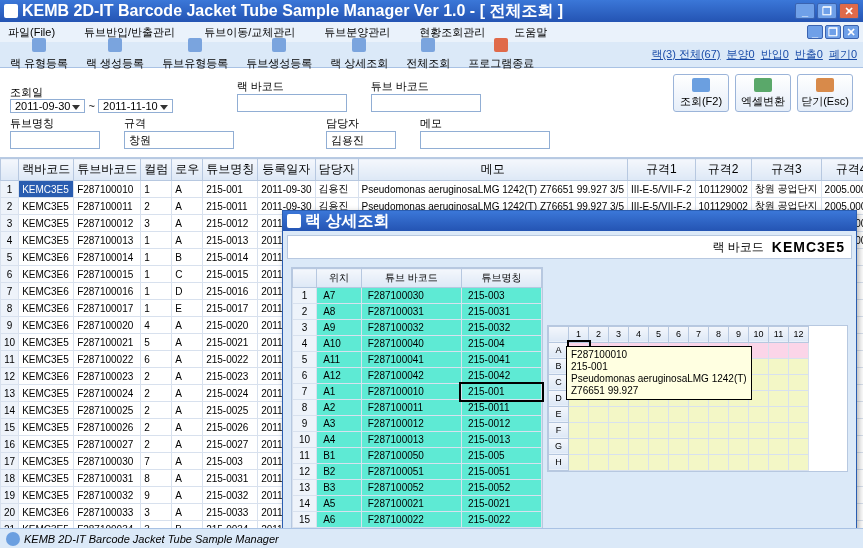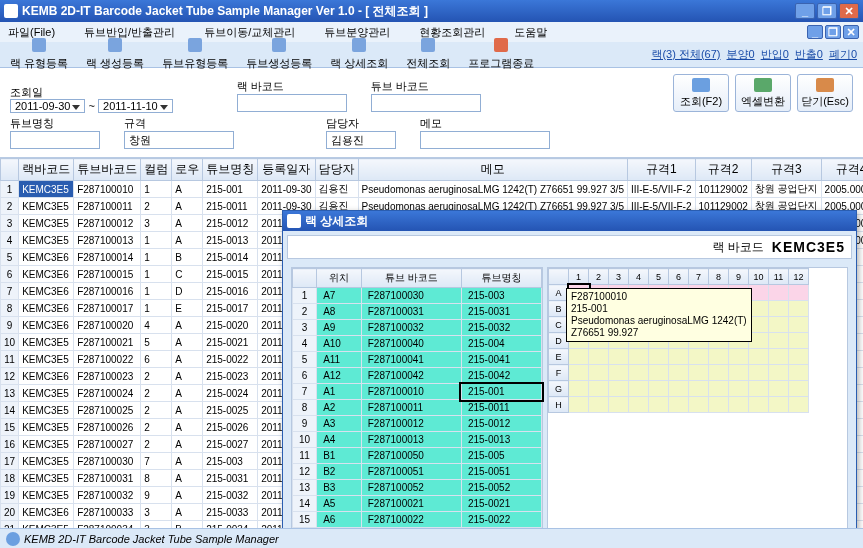--- a/index.html
+++ b/index.html
@@ -1,19 +1,19 @@
 <!DOCTYPE html>
 <html><head>
 <meta charset="utf-8">
 <style>
 * { box-sizing: border-box; margin: 0; padding: 0; font-family: "Malgun Gothic", sans-serif; font-size: 11px; }
 body { width: 863px; height: 548px; background: #d6e7f7; overflow: hidden; position: relative; }
 .titlebar { height: 22px; background: linear-gradient(#3b77d8,#2454b3); color: #fff; display: flex; align-items: center; padding: 0 4px; }
 .titlebar .icon { width: 14px; height: 14px; background: #fff; border-radius: 2px; margin-right: 4px; }
-.titlebar .title { flex: 1; font-weight: bold; font-size: 12px; }
+.titlebar .title { flex: 1; font-weight: bold; font-size: 16px; }
 .winbtns { display: flex; gap: 2px; }
 .winbtn { width: 20px; height: 16px; background: #6fa0e8; border: 1px solid #3a63b0; border-radius: 2px; display:flex;align-items:center;justify-content:center;color:#fff;font-weight:bold; }
 .menubar { height: 20px; background: #eaf2fb; display: flex; align-items:center; padding: 0 4px; gap: 21px; }
 .menu-item { padding: 2px 4px; }
 .toolbar { height: 26px; background: #dbe9f8; display:flex; align-items:center; padding: 0 6px; gap: 10px; border-bottom: 1px solid #a9c2e4; }
 .tbtn { display:flex; align-items:center; gap:4px; padding: 2px 4px; flex-direction: column; }
 .tbtn .ic { width: 14px; height: 14px; background: #7aa4de; border-radius: 2px; }
 .status-right { margin-left: auto; display:flex; gap:6px; }
 .status-right a { color: #1a4ca8; text-decoration: underline; }
 .filters { background: #fff; padding: 6px 10px 4px; border-bottom: 1px solid #b8cbe4; }
@@ -28,21 +28,21 @@
 .bigbtn { width: 56px; height: 38px; border:1px solid #9bb4d9; border-radius:3px; background: linear-gradient(#fff,#e6eef9); display:flex; flex-direction:column; align-items:center; justify-content:center; gap:2px; }
 .bigbtn .ic { width: 18px; height: 14px; background: #6b9fe0; border-radius:2px; }
 .grid { position:relative; }
 table.main { border-collapse: collapse; width: 100%; background:#fff; }
 table.main th { background: linear-gradient(#f4f7fc,#dde8f6); border:1px solid #b7c8e0; font-weight:normal; padding: 2px 3px; font-size:12px; white-space:nowrap; }
 table.main td { border:1px solid #d8e1ee; padding: 1px 3px; font-size:10px; white-space:nowrap; height:16px; }
 table.main td.rownum { background:#eef3fa; text-align:center; width:22px; }
 table.main td.sel { background:#2a5db0; color:#fff; }
 .subwin { position:absolute; left:282px; top:210px; width:575px; height:330px; background:#dbe9f8; border:1px solid #2a5db0; box-shadow: 2px 2px 6px rgba(0,0,0,0.3); }
 .subwin .titlebar { height:20px; }
-.subwin-body { display:flex; padding: 4px; gap:4px; }
+.subwin-body { display:flex; padding: 4px; gap:4px;align-items:center; }
 .subleft { width: 252px; background:#fff; border:1px solid #b7c8e0; }
 .subright { flex:1; display:flex; flex-direction:column; }
 .barcode-row { display:flex; align-items:center; height:24px; background:#fff; border:1px solid #b7c8e0; padding:0 6px; margin-bottom:4px; }
 .barcode-row .rl { flex:1; text-align:right; padding-right:8px; font-size:12px; }
 .barcode-row .rv { font-size:14px; font-weight:bold; letter-spacing:1px; }
 table.sub { border-collapse:collapse; width:100%; }
 table.sub th { background: linear-gradient(#f4f7fc,#dde8f6); border:1px solid #b7c8e0; font-weight:normal; padding:2px 4px; font-size:10px; }
 table.sub td { border:1px solid #d8e1ee; padding:1px 6px; font-size:10px; height:16px; background:#5eead4; }
 table.sub td.rownum { background:#eef3fa; text-align:center; width:20px; }
 table.sub td.hl { outline:2px solid #000; }

